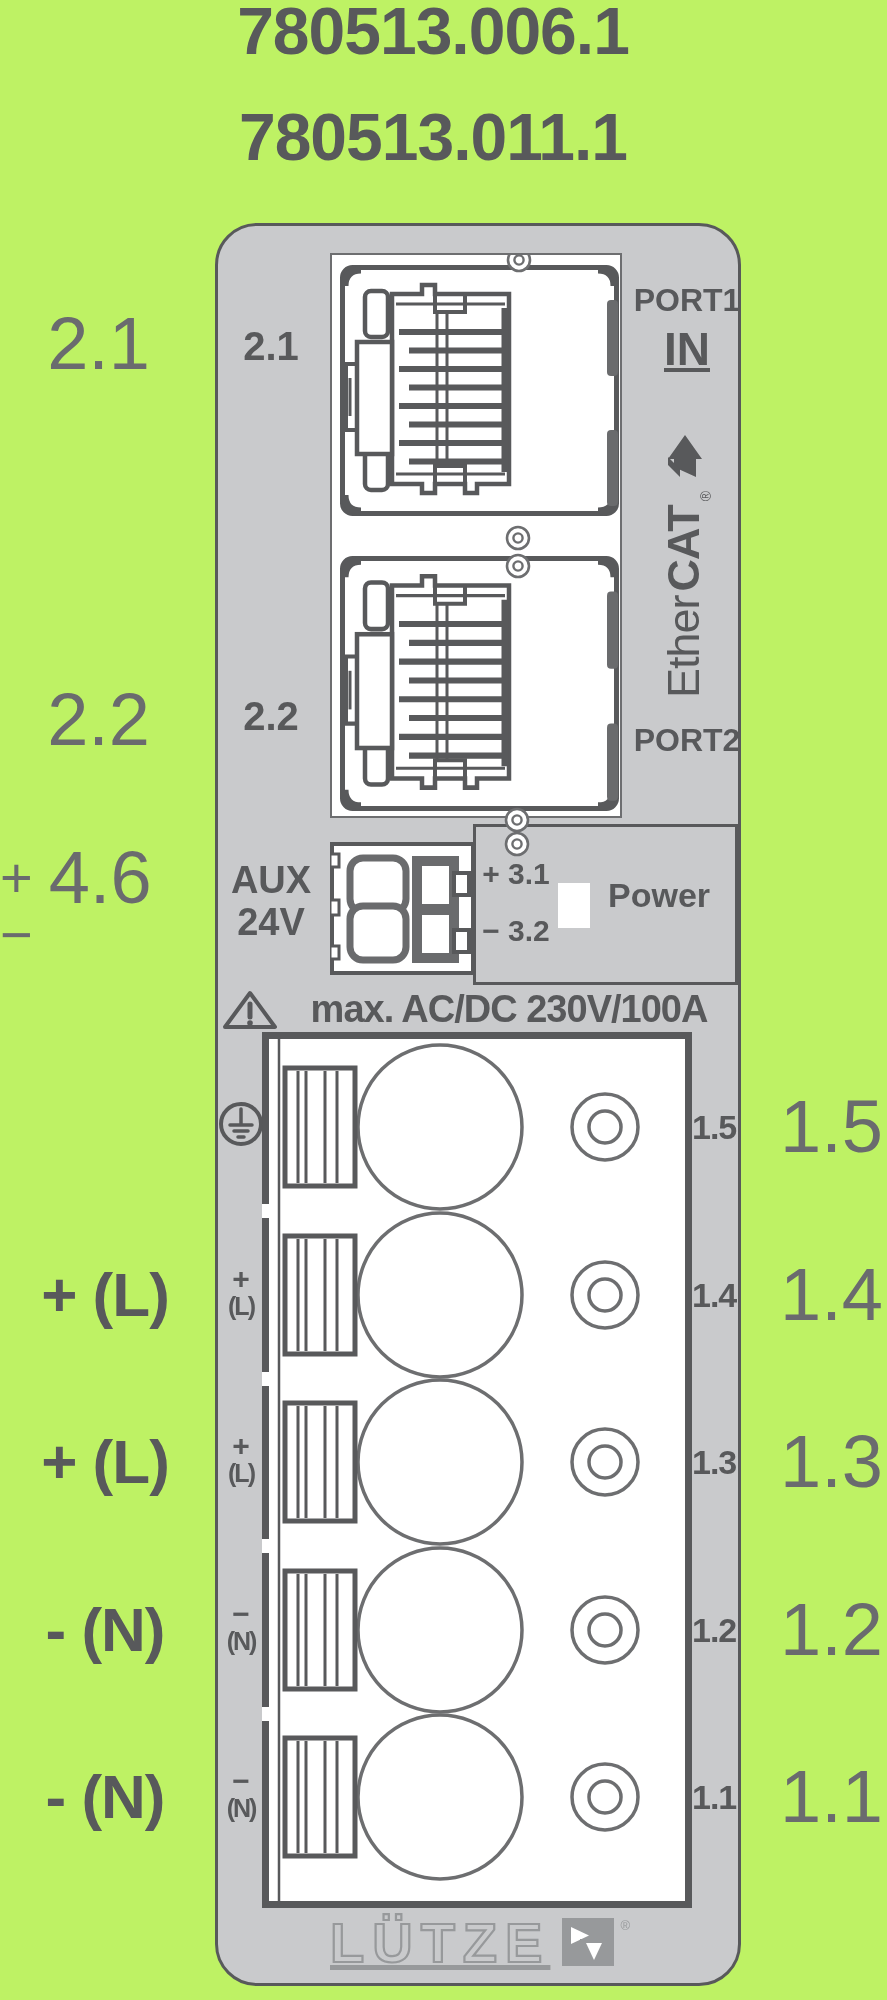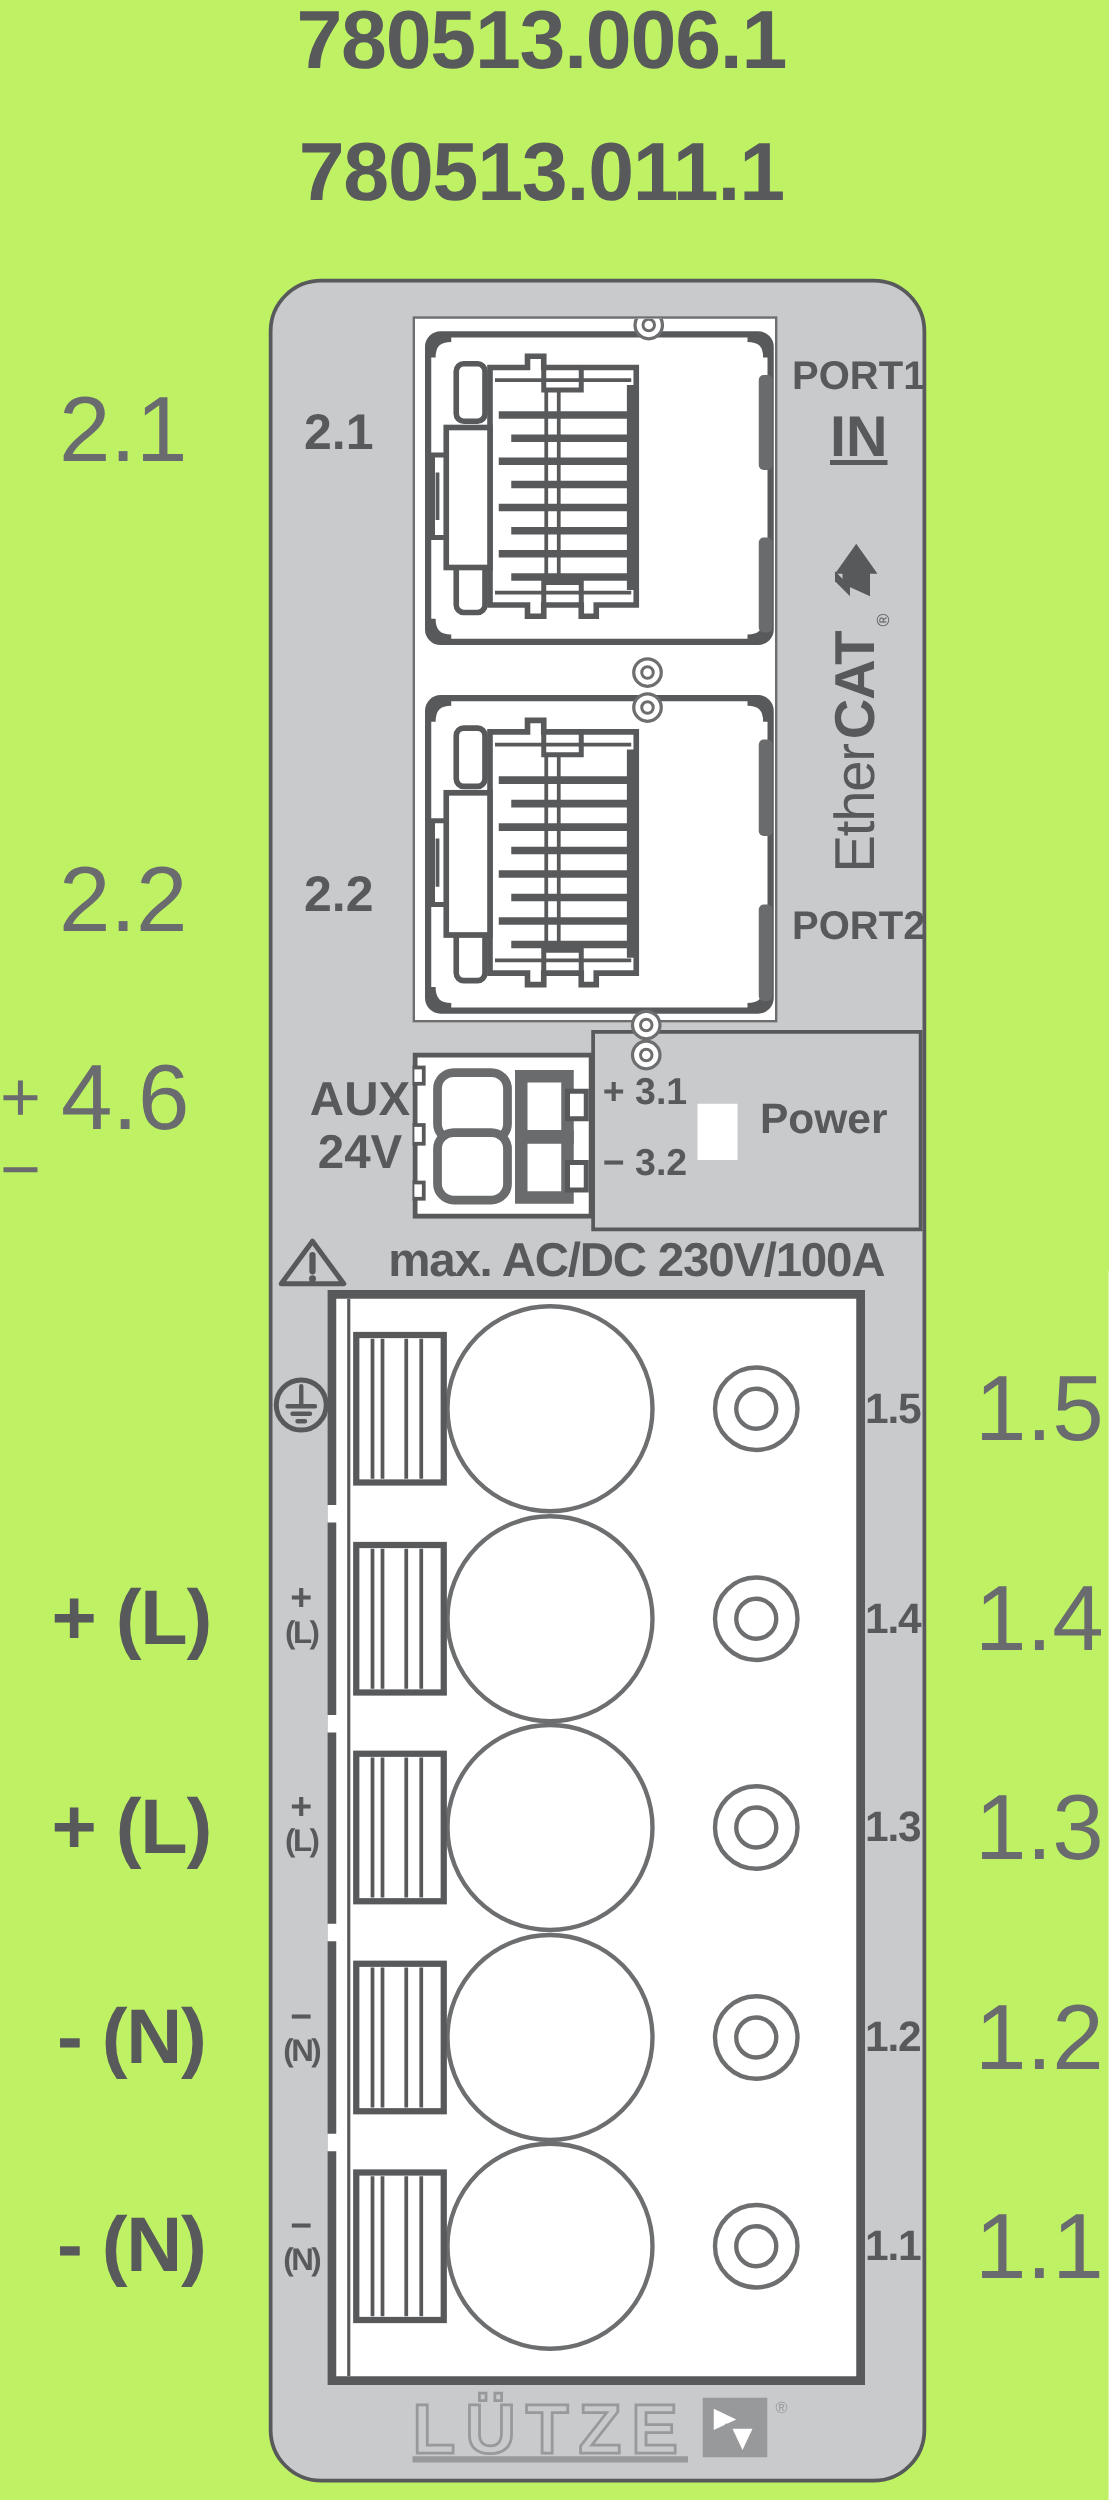--- a/index.html
+++ b/index.html
@@ -32,21 +32,21 @@
 
   
   #ethercat{left:432px;top:192px;width:280px;height:68px;
             transform:rotate(-90deg) translateX(-280px);transform-origin:0 0;
             display:flex;align-items:center;justify-content:flex-start;gap:4px;}
   #ethercat .ec-reg{font-size:45px;font-weight:400;color:#58595b;letter-spacing:-1px;}
   #ethercat .ec-bold{font-size:45px;font-weight:bold;color:#58595b;letter-spacing:-1px;}
   #ethercat .ec-r{font-size:14px;align-self:flex-end;margin-bottom:4px;color:#58595b;}
   #ethercat .ec-arrow{margin-left:8px;}
 
-  #aux-text{left:0;top:633px;width:106px;text-align:center;font-size:38px;font-weight:bold;line-height:42px;color:#58595b;padding-left:17px;}
+  #aux-text{left:0;top:633px;width:106px;text-align:center;font-size:38px;font-weight:bold;line-height:42px;color:#58595b;}
   #subpanel{left:255px;top:598px;width:265px;height:161px;border:3px solid #58595b;box-sizing:border-box;}
   .aux-pin{left:238px;width:120px;text-align:center;font-size:30px;font-weight:bold;color:#58595b;}
   #power-led{left:340px;top:657px;width:32px;height:45px;background:#ffffff;}
   #power-label{left:390px;top:650px;width:130px;text-align:left;font-size:34px;font-weight:bold;color:#58595b;}
 
   #warning-text{left:60px;top:762px;width:462px;text-align:center;font-size:38px;font-weight:bold;color:#58595b;letter-spacing:-1px;}
 
   #tframe{left:44px;top:806px;width:430px;height:876px;background:#fff;border:7px solid #58595b;box-sizing:border-box;}
   .tick{width:9px;height:14px;background:#fff;left:44px;}
 

